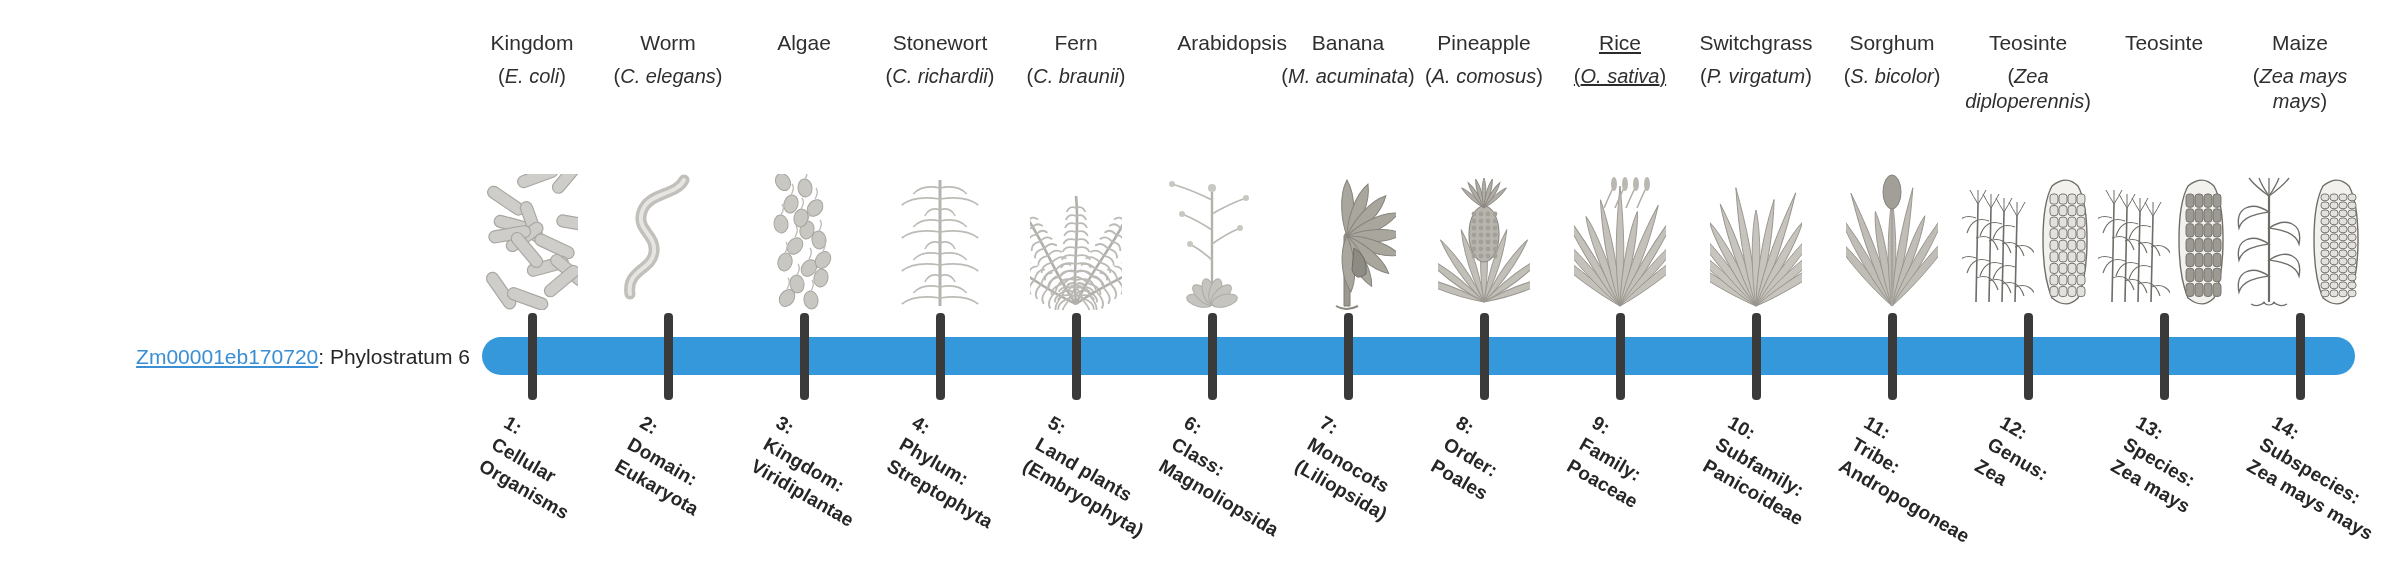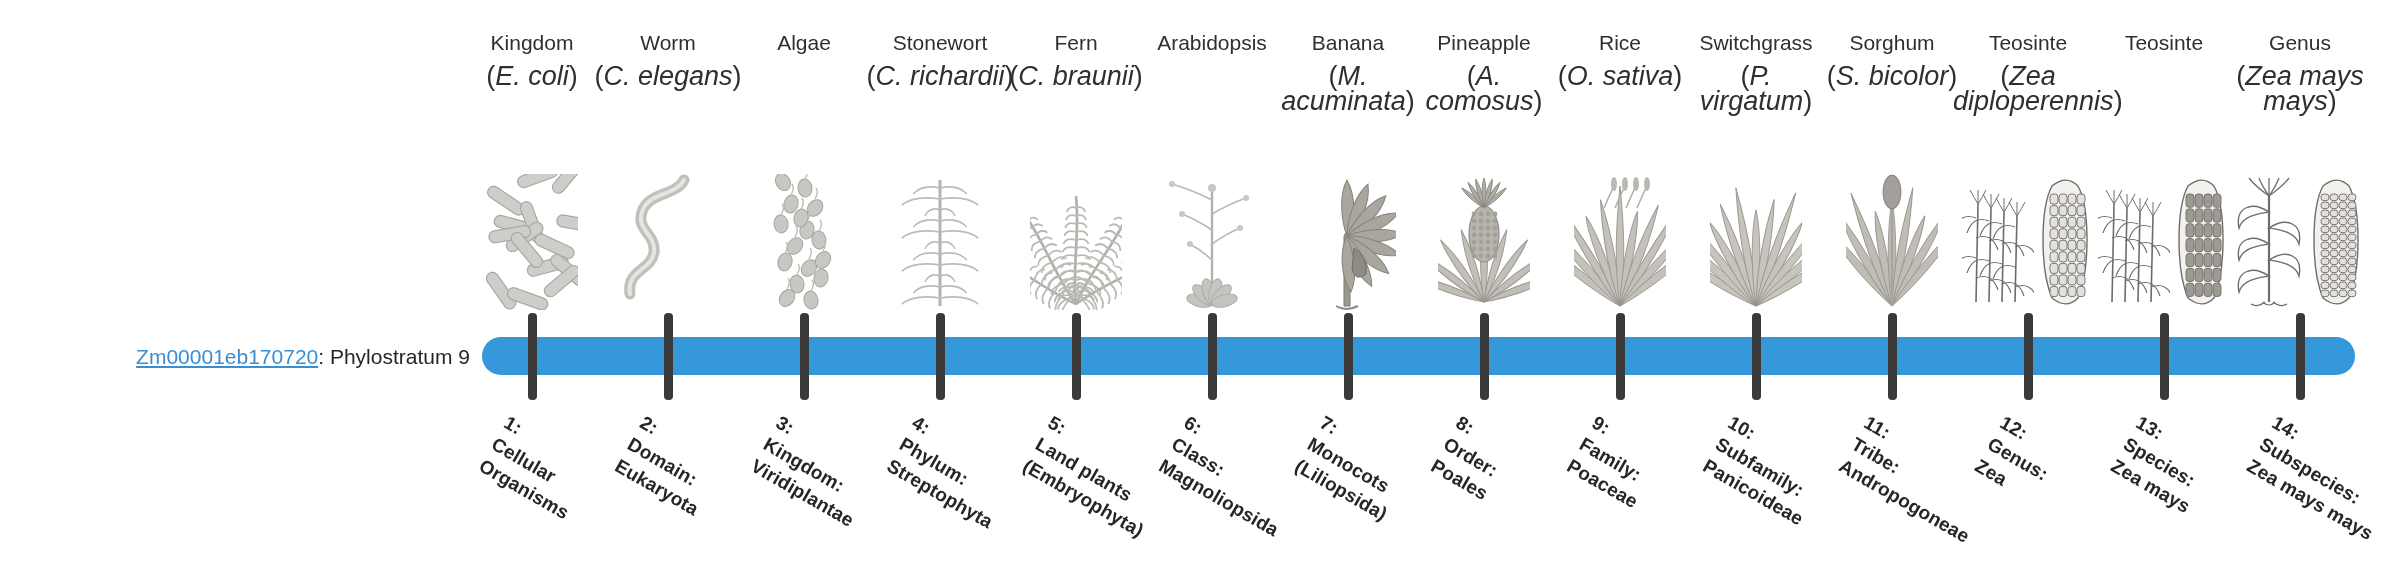--- a/index.html
+++ b/index.html
@@ -80,21 +80,21 @@
     text-align: center;
   }
   .species-common {
     font-size: 21px;
     line-height: 26px;
     color: #2f2f2f;
     margin-bottom: 8px;
     white-space: nowrap;
   }
   .species-sci {
-    font-size: 27px;
+    font-size: 20px;
     line-height: 25px;
     font-style: italic;
     color: #2f2f2f;
     min-height: 50px;
   }
   .species-sci .paren { font-style: normal; }
 
   
   .organism {
     position: absolute;
@@ -123,21 +123,21 @@
     transform-origin: 0 0;
     white-space: pre-line;
     letter-spacing: 0.1px;
   }
 </style>
 </head>
 <body>
 
 <div id="gene-label">
   <a class="gene-link" href="#">Zm00001eb170720</a>
-    <span class="gene-rest"><span>: </span><span>Phylostratum 9</span></span>
+    <span class="gene-rest"><span>: </span><span>Phylostratum 6</span></span>
 </div>
 
 <div id="species-row">
     <div class="species-col" style="left: 532px;">
       <div class="species-common">Kingdom</div>
       <div class="species-sci"><span class="paren">(</span>E. coli<span class="paren">)</span></div>
     </div>
     <div class="species-col" style="left: 668px;">
       <div class="species-common">Worm</div>
       <div class="species-sci"><span class="paren">(</span>C. elegans<span class="paren">)</span></div>
@@ -146,52 +146,52 @@
       <div class="species-common">Algae</div>
     </div>
     <div class="species-col" style="left: 940px;">
       <div class="species-common">Stonewort</div>
       <div class="species-sci"><span class="paren">(</span>C. richardii<span class="paren">)</span></div>
     </div>
     <div class="species-col" style="left: 1076px;">
       <div class="species-common">Fern</div>
       <div class="species-sci"><span class="paren">(</span>C. braunii<span class="paren">)</span></div>
     </div>
-    <div class="species-col" style="left: 1212px;">
+    <div class="species-col" style="left: 1212px; text-align: right;">
       <div class="species-common">Arabidopsis</div>
     </div>
     <div class="species-col" style="left: 1348px;">
       <div class="species-common">Banana</div>
       <div class="species-sci"><span class="paren">(</span>M. acuminata<span class="paren">)</span></div>
     </div>
     <div class="species-col" style="left: 1484px;">
       <div class="species-common">Pineapple</div>
       <div class="species-sci"><span class="paren">(</span>A. comosus<span class="paren">)</span></div>
     </div>
-    <div class="species-col" style="left: 1620px;">
+    <div class="species-col" style="left: 1620px; text-decoration: underline;">
       <div class="species-common">Rice</div>
       <div class="species-sci"><span class="paren">(</span>O. sativa<span class="paren">)</span></div>
     </div>
     <div class="species-col" style="left: 1756px;">
       <div class="species-common">Switchgrass</div>
       <div class="species-sci"><span class="paren">(</span>P. virgatum<span class="paren">)</span></div>
     </div>
     <div class="species-col" style="left: 1892px;">
       <div class="species-common">Sorghum</div>
       <div class="species-sci"><span class="paren">(</span>S. bicolor<span class="paren">)</span></div>
     </div>
     <div class="species-col" style="left: 2028px;">
       <div class="species-common">Teosinte</div>
       <div class="species-sci"><span class="paren">(</span>Zea diploperennis<span class="paren">)</span></div>
     </div>
     <div class="species-col" style="left: 2164px;">
       <div class="species-common">Teosinte</div>
     </div>
     <div class="species-col" style="left: 2300px;">
-      <div class="species-common">Genus</div>
+      <div class="species-common">Maize</div>
       <div class="species-sci"><span class="paren">(</span>Zea mays mays<span class="paren">)</span></div>
     </div>
   </div>
 
 <div id="organism-row">
     <div class="organism" style="left: 532px;">
       <svg width="92" height="136" viewBox="0 0 92 136">
         <g transform="translate(6,10) rotate(34)">
           <rect x="0" y="0" width="42" height="12" rx="6" fill="#cfcdc9" stroke="#a9a7a2" stroke-width="1.2"></rect>
         </g>

